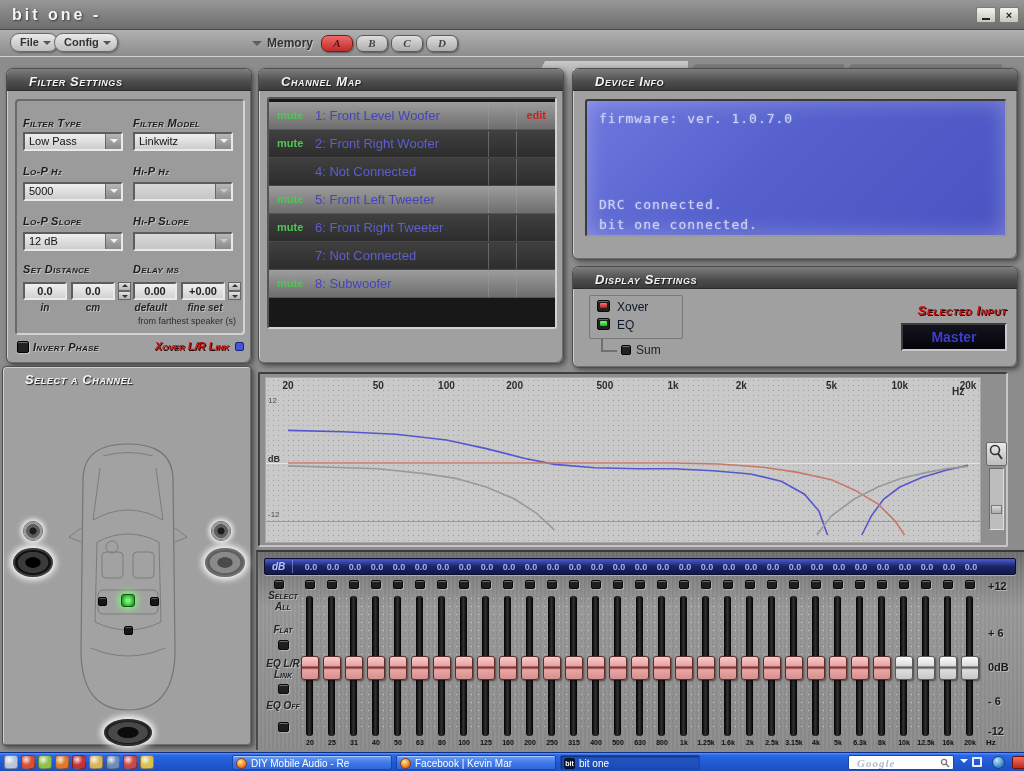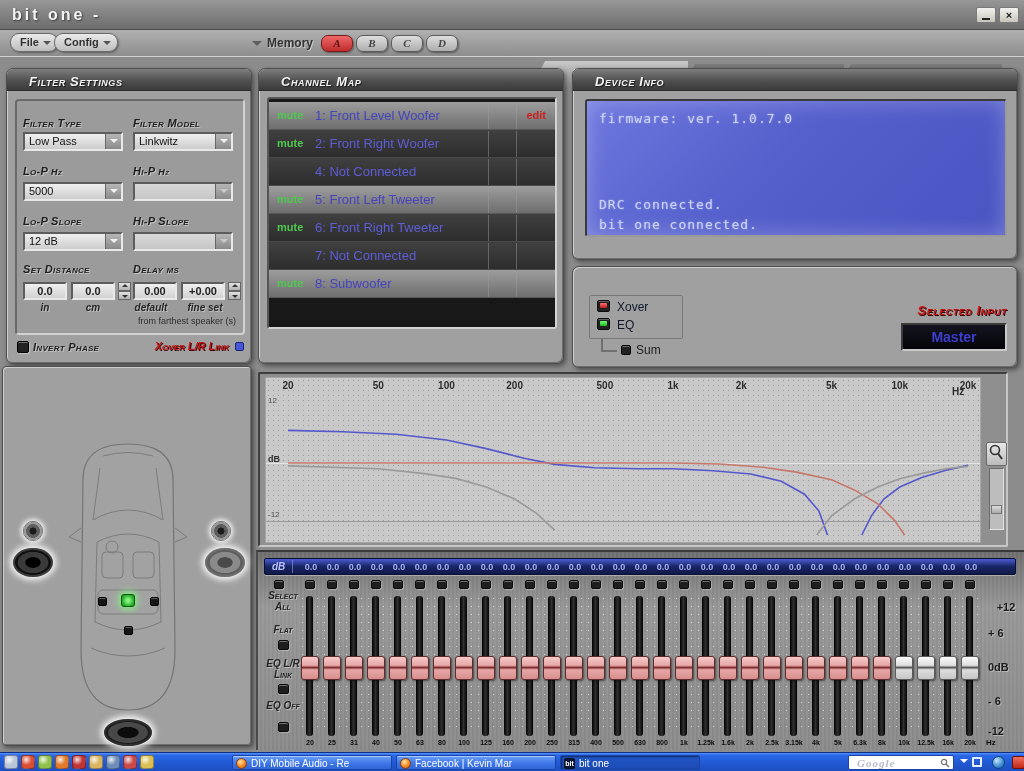--- a/index.html
+++ b/index.html
@@ -354,37 +354,43 @@
       <span class="panel-title">Device Info</span>
     </div>
     <div id="lcd">
         <div class="ln ln0">firmware: ver. 1.0.7.0</div>
         <div class="ln ln1">DRC connected.</div>
         <div class="ln ln2">bit one connected.</div>
       </div>
   </div>
 
   <div class="panel" id="display-panel">
+    <div class="panel-hd">
+      <span class="panel-title">Display Settings</span>
+    </div>
     <div id="chk-group"></div>
     <div class="led red" style="left:24px;top:33px">
         <i></i>
       </div>
     <div class="ledlab" style="left:44px;top:33px">Xover</div>
     <div class="led green" style="left:24px;top:51px">
         <i></i>
       </div>
     <div class="ledlab" style="left:44px;top:51px">EQ</div>
     <div id="sum-conn"></div>
     <div id="sum-chk"></div>
     <div id="sum-label">Sum</div>
     <div id="sel-input-label">Selected Input</div>
     <div id="master-box">Master</div>
   </div>
 
   <div class="panel" id="car-panel">
+    <div class="panel-hd">
+      <span class="panel-title">Select a Channel</span>
+    </div>
     <svg id="car-svg" width="130" height="282" viewBox="0 0 130 280">
       <g fill="#a2a2a2" stroke="#757575" stroke-width="1.2">
         <path d="M20,40 C20,12 40,4 65,4 C90,4 110,12 110,40 L112,210 C112,252 95,270 65,270 C35,270 18,252 18,210 Z"></path>
       </g>
       <g fill="none" stroke="#7c7c7c" stroke-width="1">
         <path d="M40,16 Q65,9 90,16"></path>
         <path d="M30,80 Q65,60 100,80"></path>
         <path d="M34,102 Q65,86 96,102"></path>
         <path d="M30,80 L37,28"></path>
         <path d="M100,80 L93,28"></path>
@@ -673,21 +679,21 @@
       <div class="ticks" style="left: 682px;"></div>
       <div class="ticks" style="left: 697px;"></div>
       <div class="handle off" style="left: 681px;"></div>
       <div class="freq" style="left: 675px;">16k</div>
       <div class="bandbtn" style="left: 707px;"></div>
       <div class="track" style="left: 708px;"></div>
       <div class="ticks" style="left: 704px;"></div>
       <div class="ticks" style="left: 719px;"></div>
       <div class="handle off" style="left: 703px;"></div>
       <div class="freq" style="left: 697px;">20k</div>
-      <div class="scale" style="top: 50px; text-align: center;">+12</div>
+      <div class="scale" style="top: 29px;">+12</div>
       <div class="scale" style="top: 76px;">+ 6</div>
       <div class="scale" style="top: 110px;">0dB</div>
       <div class="scale" style="top: 144px;">- 6</div>
       <div class="scale" style="top: 174px;">-12</div>
     </div>
 
   <div id="taskbar">
     <div id="quicklaunch">
         <div class="ql" style="left: 4px; background: radial-gradient(circle at 35% 30%, rgba(255, 255, 255, 0.85), rgba(255, 255, 255, 0) 48%) rgb(185, 198, 218);"></div>
         <div class="ql" style="left: 21px; background: radial-gradient(circle at 35% 30%, rgba(255, 255, 255, 0.85), rgba(255, 255, 255, 0) 48%) rgb(217, 79, 51);"></div>

